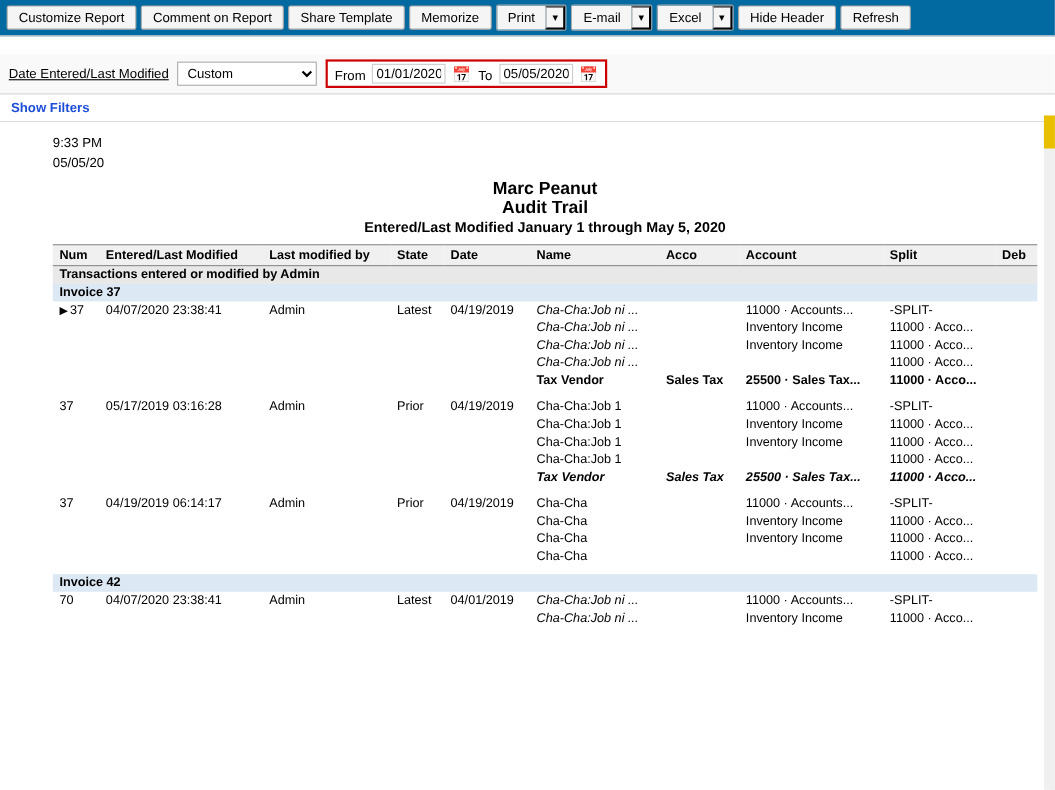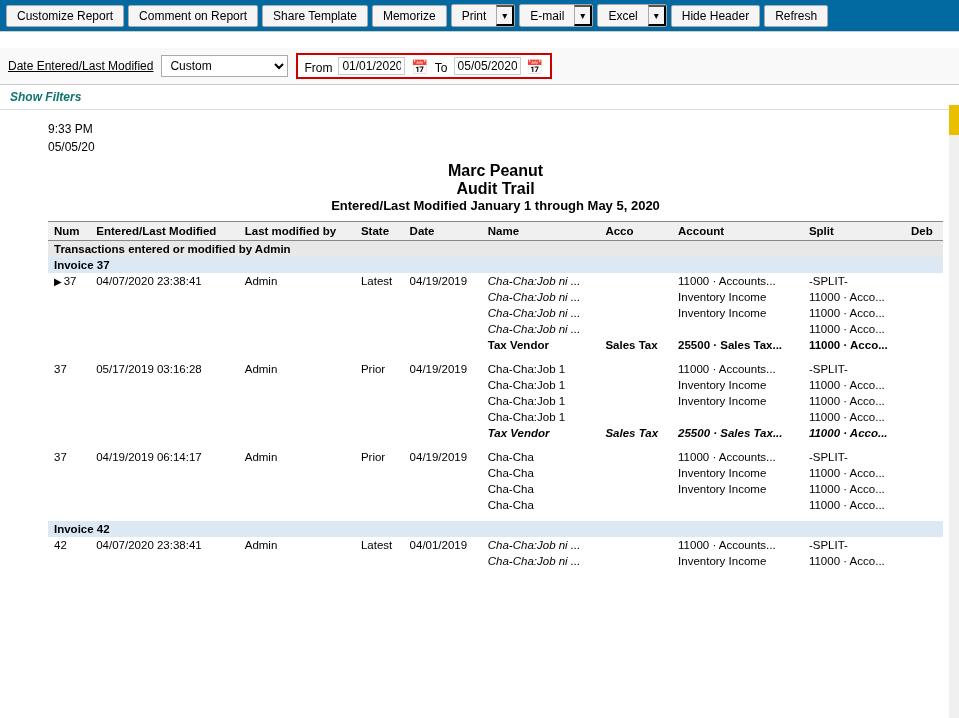--- a/index.html
+++ b/index.html
@@ -68,26 +68,25 @@
     .date-range-box .cal-icon { font-size: 14px; cursor: pointer; }
     .date-lbl { font-size: 12px; font-weight: normal; }
 
     
     .show-filters-bar {
       padding: 5px 10px;
       background: #fff;
       border-bottom: 1px solid #ddd;
     }
     .show-filters-link {
-      color: #0f766e;
+      color: #1d4ed8;
       text-decoration: none;
       font-size: 12px;
       font-weight: bold;
       cursor: pointer;
-      font-style: italic;
     }
 
     
     .report-area {
       padding: 10px 16px;
       overflow-y: auto;
       height: calc(718px - 105px);
     }
     .report-title-block {
       text-align: center;
@@ -413,21 +412,21 @@
       </tr>
       <tr>
           <td colspan="10" style="height:8px;"></td>
         </tr>
 
       <tr class="group-header">
         <td colspan="10">Invoice 42</td>
       </tr>
 
       <tr class="table-row">
-        <td>42</td>
+        <td>70</td>
         <td>04/07/2020 23:38:41</td>
         <td>Admin</td>
         <td>Latest</td>
         <td>04/01/2019</td>
         <td class="row-italic">Cha-Cha:Job ni ...</td>
         <td></td>
         <td>11000 · Accounts...</td>
         <td>-SPLIT-</td>
         <td></td>
       </tr>

